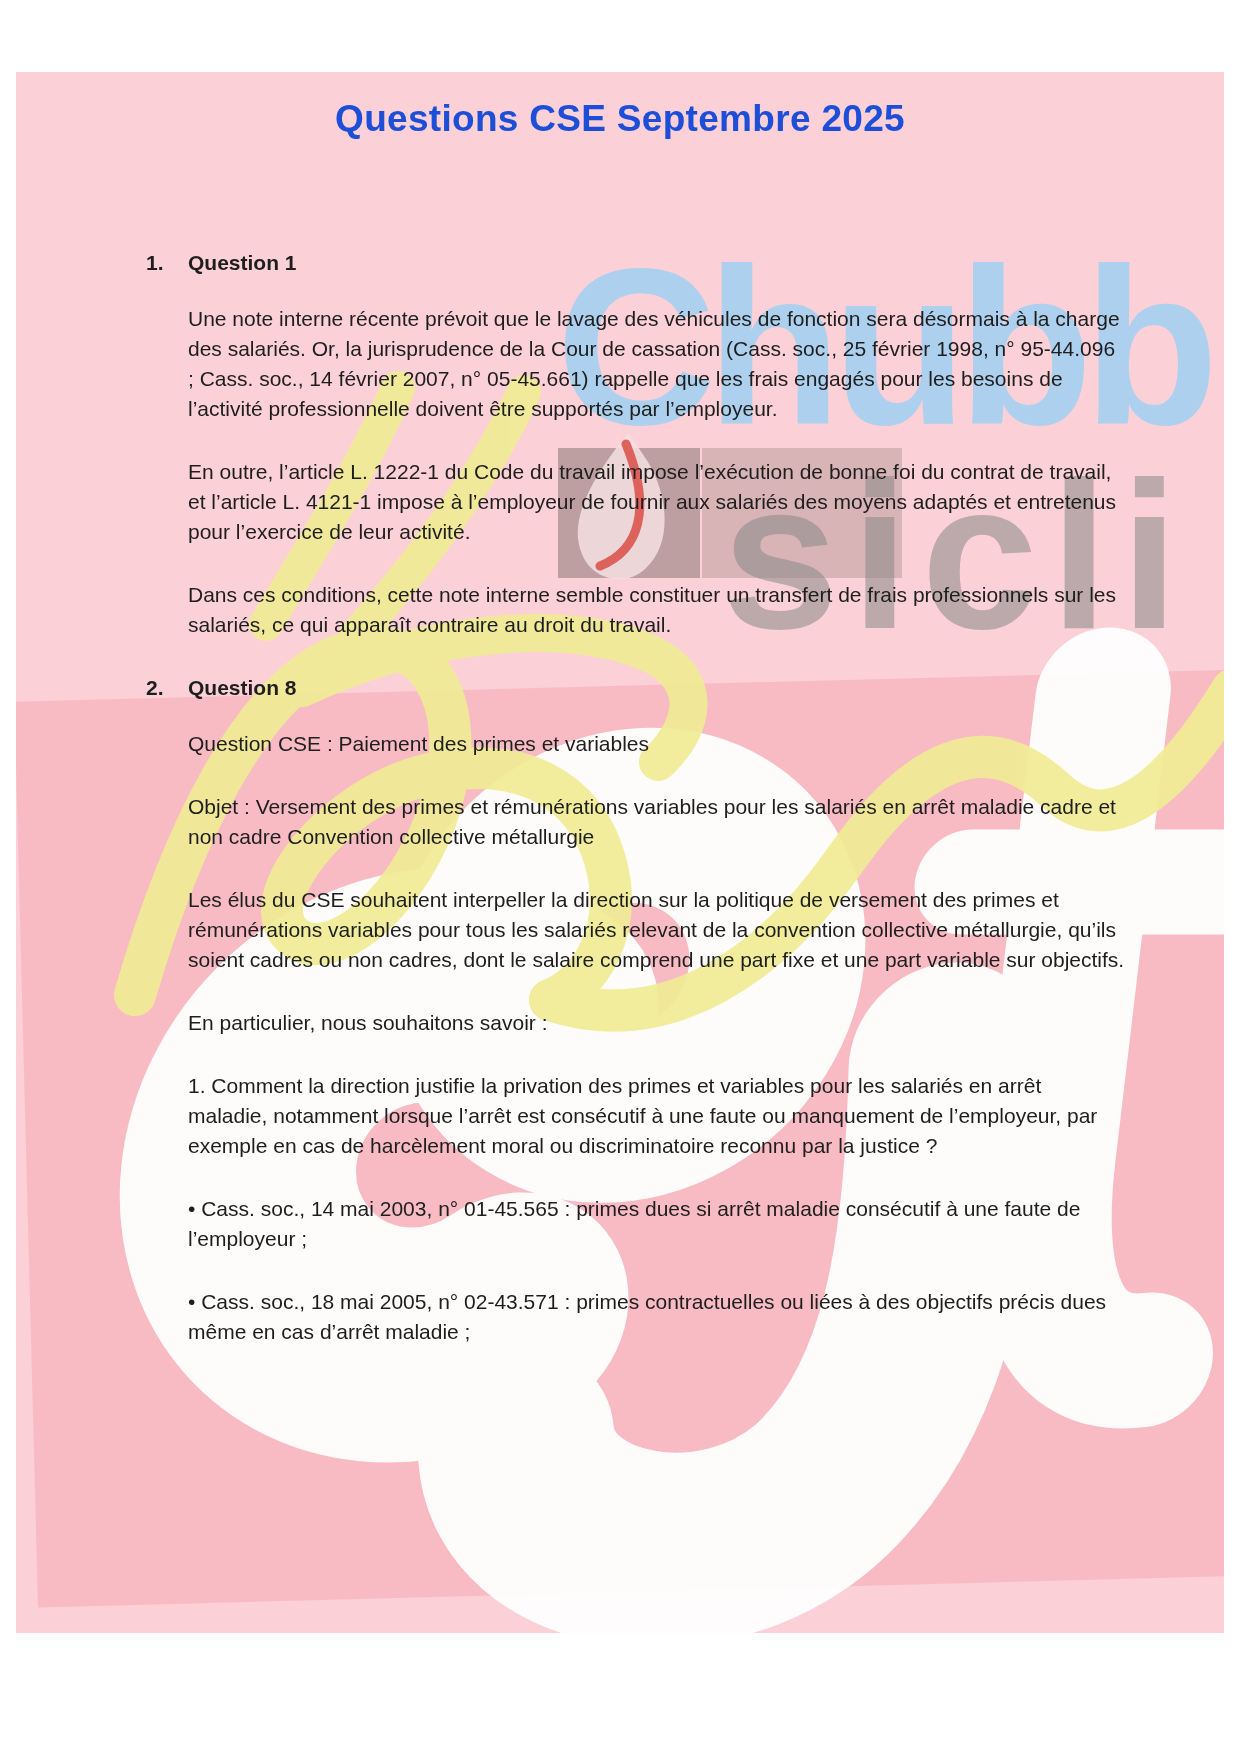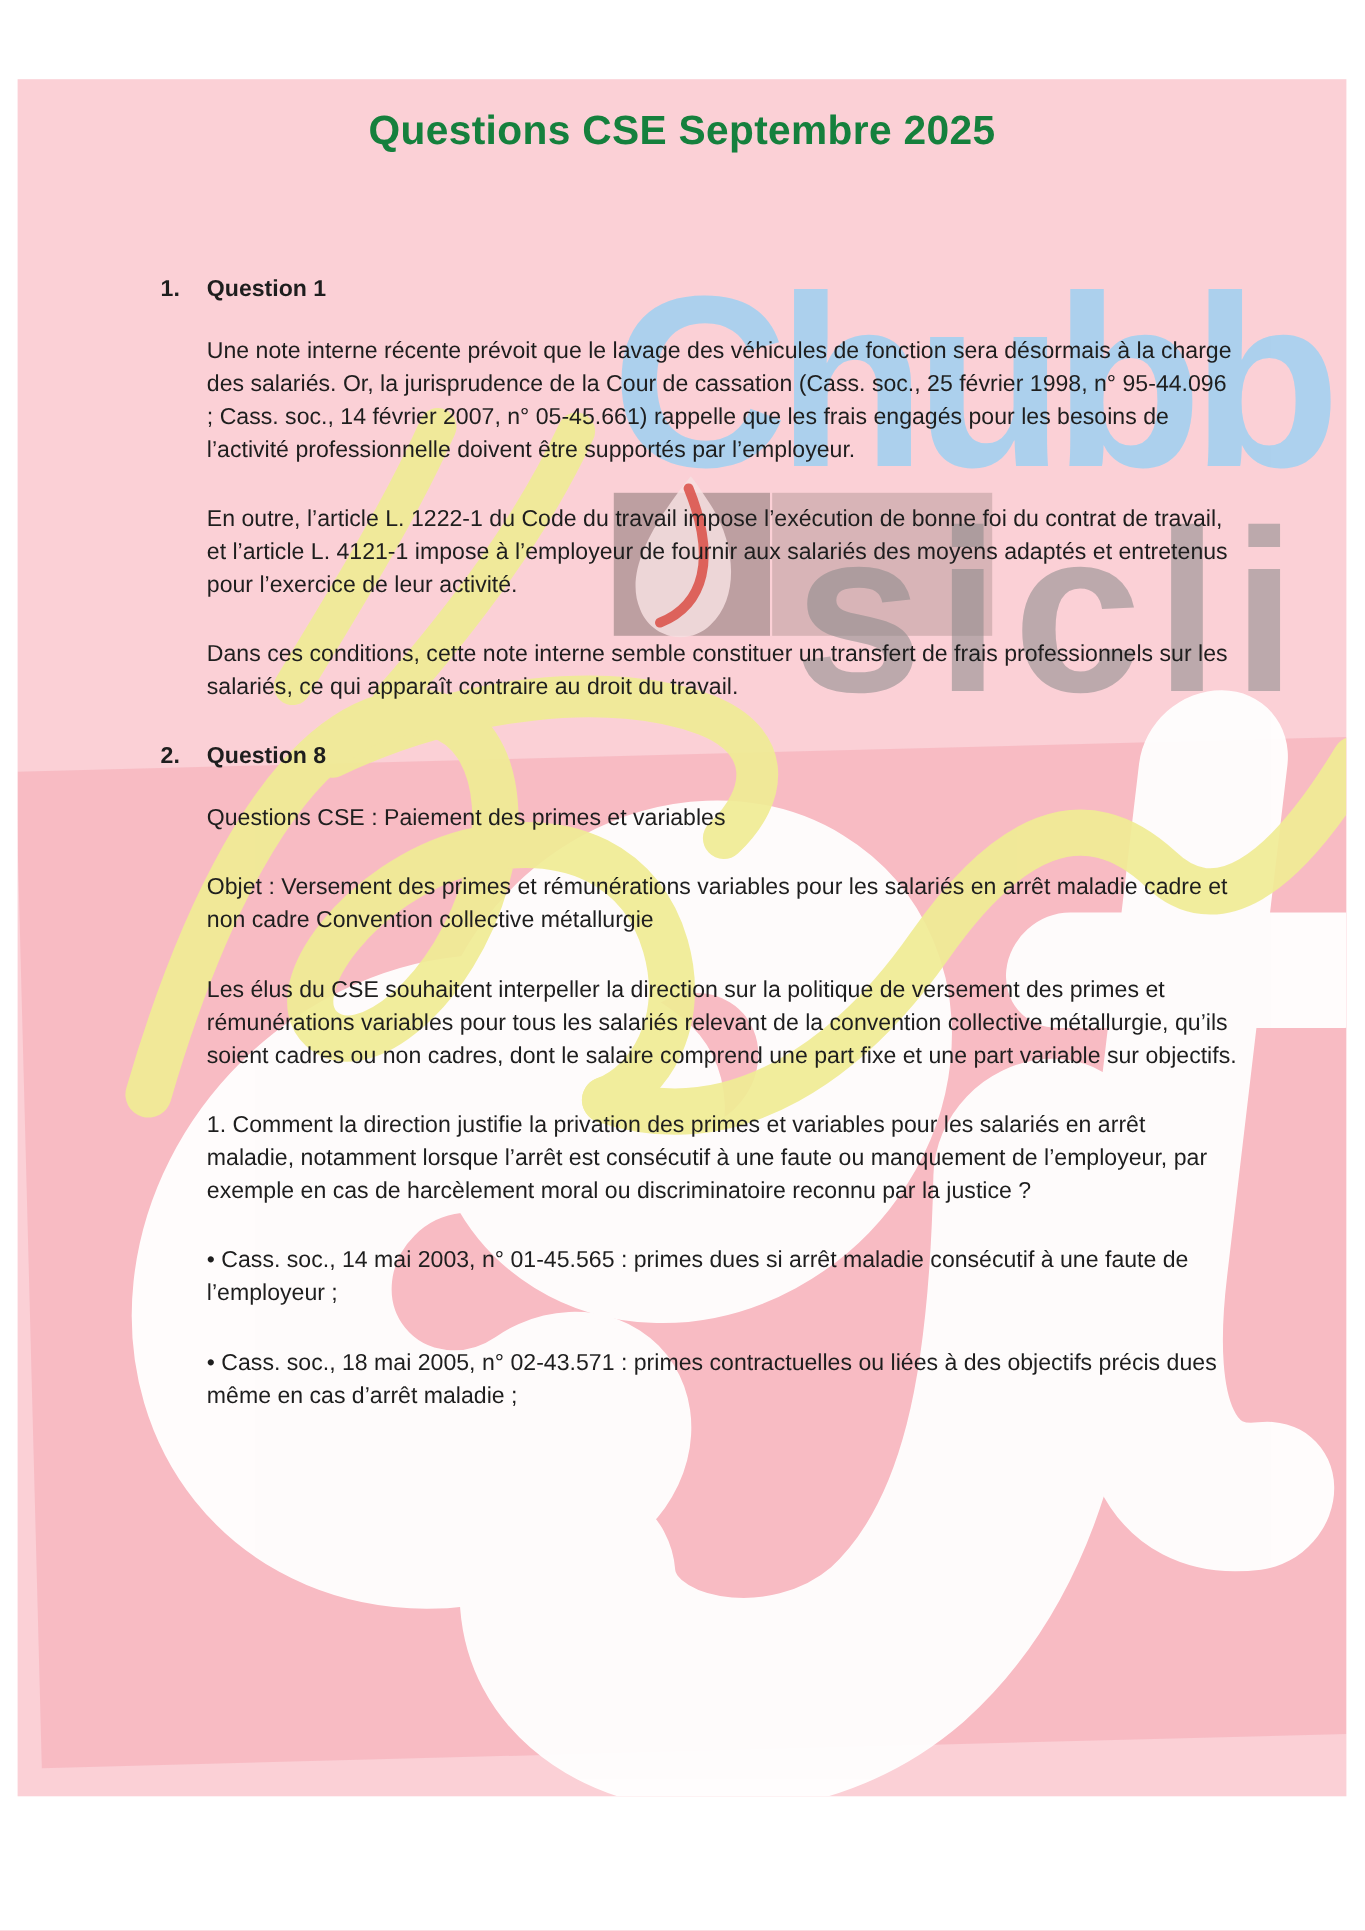--- a/index.html
+++ b/index.html
@@ -7,21 +7,21 @@
     width:1241px;height:1755px;background:#ffffff;position:relative;
     font-family:"Liberation Sans", sans-serif;overflow:hidden;
   }
   .page{
     position:absolute;left:16px;top:72px;width:1208px;height:1561px;
     background:#fbd0d6;overflow:hidden;
   }
   .wm{position:absolute;left:0;top:0;pointer-events:none}
   .title{
     position:absolute;left:0;top:26px;width:100%;margin:0;text-align:center;
-    font-size:37px;font-weight:700;color:#15803d;letter-spacing:.3px;
+    font-size:37px;font-weight:700;color:#1d4ed8;letter-spacing:.3px;
   }
   .content{
     position:absolute;left:172px;top:176px;width:938px;
     font-size:21px;line-height:30px;color:#1e1e1e;
   }
   .heading{position:relative;font-weight:700;margin:0 0 26px 0}
   .heading .num{position:absolute;left:-42px;top:0}
   .heading .hl{text-decoration-thickness:2px;text-underline-offset:5px}
   .content p{margin:0 0 33px 0}
   .content .b{font-weight:400}
@@ -67,21 +67,22 @@
 
   <main class="content">
       <section>
         <div class="heading"><span class="num">1.</span><span class="hl">Question 1</span></div>
         <p><span>Une note interne récente prévoit que le lavage des véhicules de fonction sera désormais à la charge des salariés. Or, la jurisprudence de la Cour de cassation (Cass. soc., 25 février 1998, n° 95-44.096 ; Cass. soc., 14 février 2007, n° 05-45.661) rappelle que les frais engagés pour les besoins de l’activité professionnelle doivent être supportés par l’employeur.</span></p>
         <p><span>En outre, l’article </span><span class="b">L. 1222-1 du Code du travail</span><span> impose l’exécution de bonne foi du contrat de travail, et l’article </span><span class="b">L. 4121-1</span><span> impose à l’employeur de fournir aux salariés des moyens adaptés et entretenus pour l’exercice de leur activité.</span></p>
         <p><span>Dans ces conditions, cette note interne semble constituer un transfert de frais professionnels sur les salariés, ce qui apparaît contraire au droit du travail.</span></p>
       </section>
       <section>
         <div class="heading"><span class="num">2.</span><span class="hl">Question 8</span></div>
-        <p><span class="b">Questions CSE : Paiement des primes et variables</span></p>
+        <p><span class="b">Question CSE : Paiement des primes et variables</span></p>
         <p><span class="b">Objet : Versement des primes et rémunérations variables pour les salariés en arrêt maladie cadre et non cadre Convention collective métallurgie</span></p>
         <p><span>Les élus du CSE souhaitent interpeller la direction sur la politique de versement des primes et rémunérations variables pour tous les salariés relevant de la </span><span class="b">convention collective métallurgie</span><span>, qu’ils soient cadres ou non cadres, dont le salaire comprend une part fixe et une part variable sur objectifs.</span></p>
+        <p><span>En particulier, nous souhaitons savoir :</span></p>
         <p><span>1. Comment la direction justifie la privation des primes et variables pour les salariés en arrêt maladie, notamment lorsque l’arrêt est </span><span class="b">consécutif à une faute ou manquement de l’employeur</span><span>, par exemple en cas de harcèlement moral ou discriminatoire reconnu par la justice ?</span></p>
         <p><span class="b">• Cass. soc., 14 mai 2003, n° 01-45.565</span><span> : primes dues si arrêt maladie consécutif à une faute de l’employeur ;</span></p>
         <p><span class="b">• Cass. soc., 18 mai 2005, n° 02-43.571</span><span> : primes contractuelles ou liées à des objectifs précis dues même en cas d’arrêt maladie ;</span></p>
       </section>
     </main>
 </div>
 
 </body></html>

